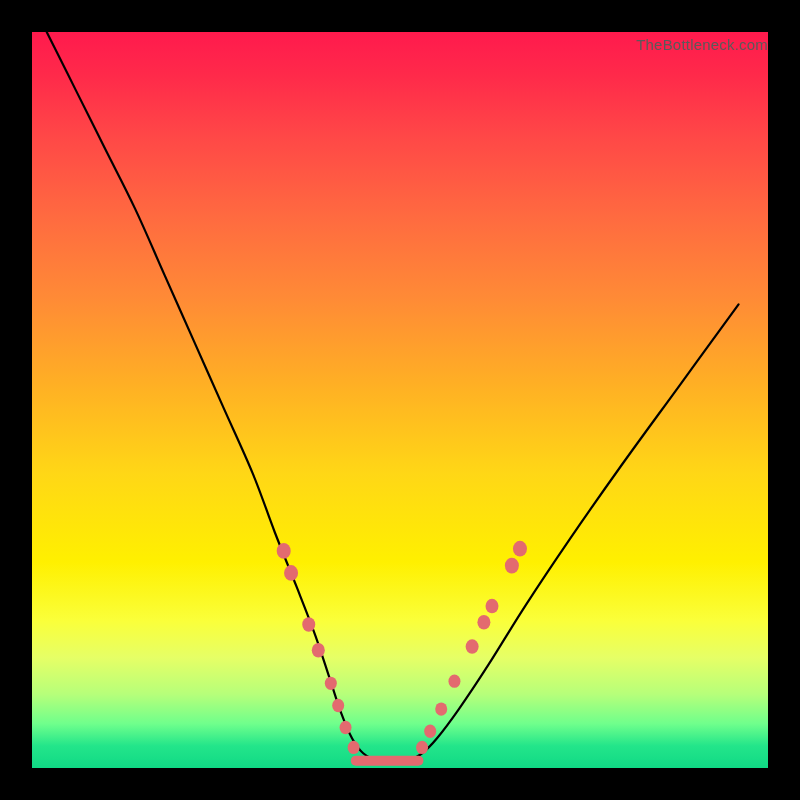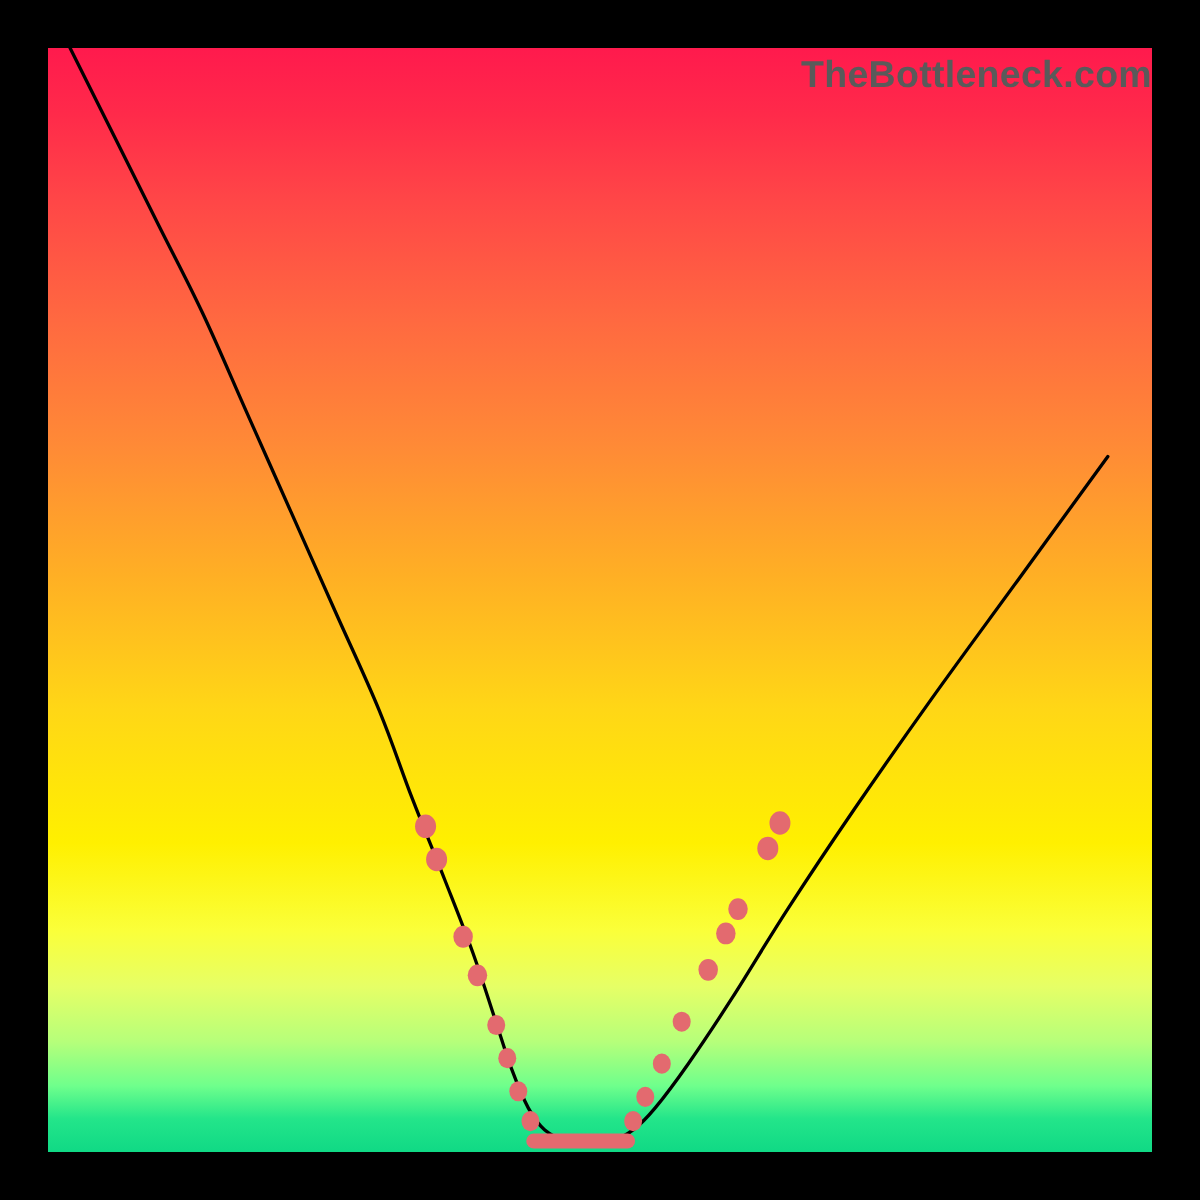--- a/index.html
+++ b/index.html
@@ -31,22 +31,22 @@
       #e6ff66 85%,
       #b6ff7a 90%,
       #6fff8c 94%,
       #23e58a 97%,
       #10d985 100%
     );
   }
   .watermark {
     position: absolute;
     color: #5a5a5a;
-    font-size: 25px;
-    font-weight: 700;
+    font-size: 15px;
+    font-weight: 400;
     letter-spacing: 0.2px;
     user-select: none;
   }
   svg.overlay {
     position: absolute;
     left: 0;
     top: 0;
   }
   .curve {
     fill: none;

